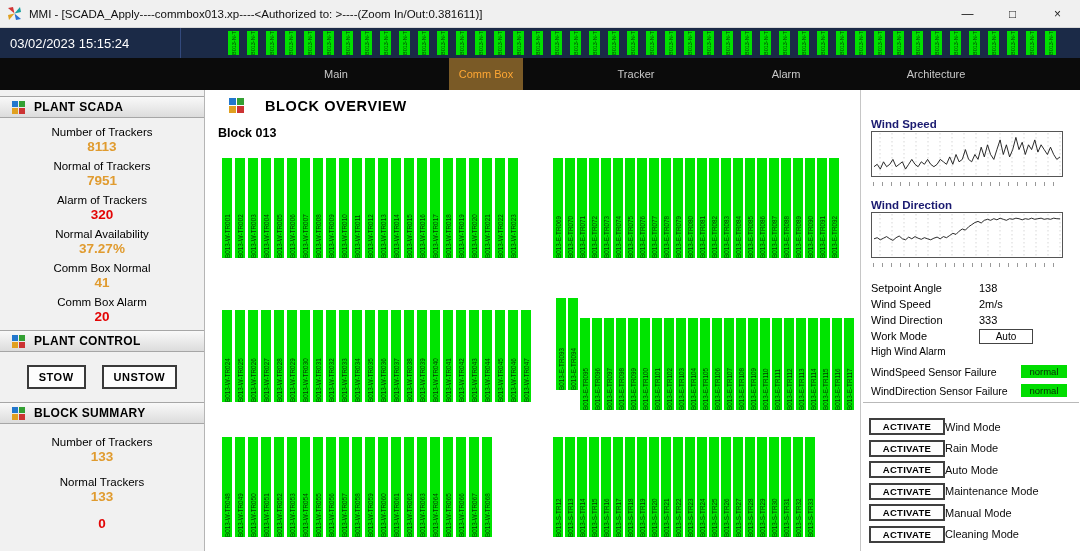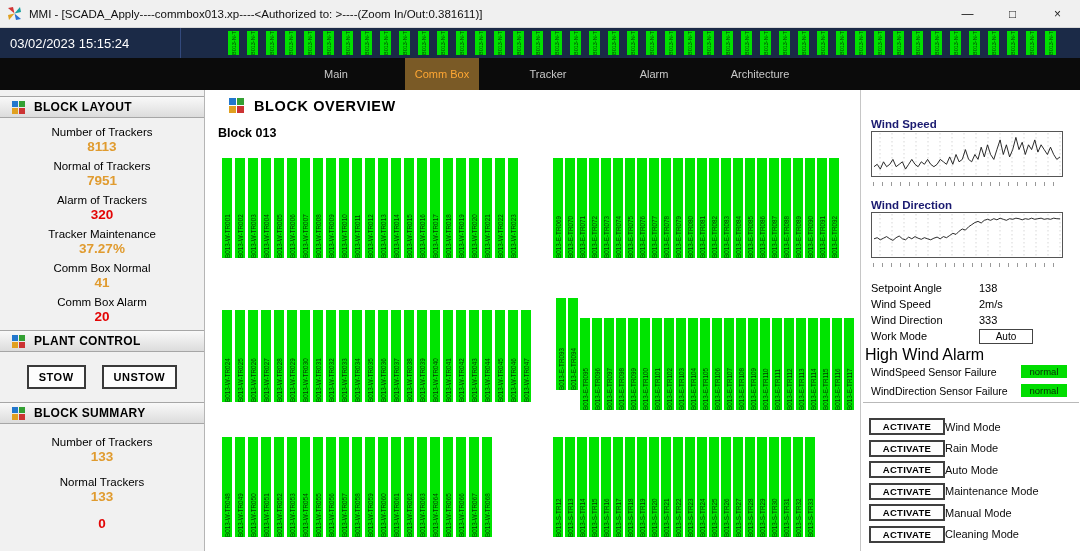--- a/index.html
+++ b/index.html
@@ -18,21 +18,21 @@
   
   .topstrip{position:absolute;left:0;top:28px;width:1080px;height:30px;background:#1b2a47}
   .timestamp{position:absolute;left:0;top:0;width:181px;height:100%;display:flex;align-items:center;
              padding-left:10px;box-sizing:border-box;color:#fff;font-size:13px;border-right:1px solid #33497c}
   .toptags{position:absolute;left:228px;top:3px;display:flex;gap:8px}
   .toptag{width:11px;height:24px;background:#00e000;overflow:hidden;display:flex;justify-content:center;flex:0 0 auto}
   .toptag span{writing-mode:vertical-rl;transform:rotate(180deg);font-size:5.5px;color:#053a05;white-space:nowrap}
 
   
   .navbar{position:absolute;left:0;top:58px;width:1080px;height:32px;background:#0b0b0b}
-  .tabs{display:flex;margin-left:299px;gap:32px;height:100%}
+  .tabs{display:flex;margin-left:299px;gap:76px;height:100%}
   .tab{width:74px;text-align:center;line-height:32px;font-size:11px;color:#c9c9c9;cursor:default;white-space:nowrap}
   .tab.active{background:#7a5a26;color:#ffa733}
 
   
   .sidebar{position:absolute;left:0;top:90px;width:205px;height:461px;background:#f1f1f1;
            border-right:1px solid #b5b5b5;box-sizing:border-box;padding-top:6px}
   .section-header{height:22px;background:linear-gradient(#f9f9f9,#dcdcdc);border-top:1px solid #a6a6a6;
                   border-bottom:1px solid #a6a6a6;display:flex;align-items:center;padding-left:12px;gap:9px;
                   font-weight:bold;font-size:12px;color:#000;letter-spacing:.3px;box-sizing:border-box}
   .grid-icon{display:inline-flex;width:13px;height:13px;flex:0 0 auto}
@@ -41,21 +41,21 @@
   .stat-label{font-size:11.5px;color:#000;line-height:13px}
   .stat-value{font-size:13.5px;font-weight:bold;line-height:15px}
   .stats.wide{padding-top:12px}
   .stats.wide .stat{margin-bottom:12px}
   .ctrl-buttons{display:flex;gap:16px;justify-content:center;margin:13px 0;height:24px}
   .pbtn{height:24px;background:#fdfdfd;border:2px solid #3a3a3a;font-weight:bold;font-size:11px;
         font-family:inherit;padding:0 10px;letter-spacing:.5px;cursor:default}
 
   
   .content{position:absolute;left:205px;top:90px;width:655px;height:461px;background:#fff;overflow:hidden}
-  .ov-header{position:absolute;left:24px;top:8px;display:flex;align-items:flex-start;gap:10px}
+  .ov-header{position:absolute;left:24px;top:8px;display:flex;align-items:flex-start;gap:21px}
   .ov-header .grid-icon{width:15px;height:15px}
   .ov-title{font-weight:bold;font-size:14.5px;letter-spacing:.6px;color:#000}
   .block-label{position:absolute;left:13px;top:36px;font-weight:bold;font-size:12.5px;color:#000}
   .tgroup{position:absolute;display:flex;align-items:flex-start}
   .g-l{gap:3px}
   .g-r{gap:2px}
   #r1g1{left:17px;top:68px}   #r1g2{left:348px;top:68px}
   #r2g1{left:17px;top:220px}  #r2g2{left:351px;top:228px}
   #r3g1{left:17px;top:347px}  #r3g2{left:348px;top:347px}
   .tbar{width:10px;background:#00e400;display:flex;justify-content:center;overflow:hidden;flex:0 0 auto}
@@ -77,21 +77,21 @@
   .tickrow{position:absolute;left:12px;width:188px;height:4px;
            background:repeating-linear-gradient(90deg,#999 0 1px,transparent 1px 9px)}
   #tick1{top:92px}
   #tick2{top:173px}
   .readings{position:absolute;left:10px;top:190px;width:205px}
   .reading-row{display:flex;height:16px;align-items:center;font-size:11px;color:#000}
   .r-label{width:108px}
   .r-value{font-size:11px}
   .work-row{position:absolute;left:10px;top:238px;width:205px;display:flex;height:16px;align-items:center;font-size:11px}
   .mode-box{border:1px solid #444;width:52px;height:13px;line-height:13px;text-align:center;font-size:10px;background:#fff;cursor:default}
-  .hwa{position:absolute;left:4px;top:256px;font-size:16px;color:#000}
+  .hwa{position:absolute;left:10px;top:256px;font-size:10px;color:#000}
   .sensors{position:absolute;left:10px;top:272px;width:205px}
   .sensor-row{display:flex;align-items:center;height:19px;font-size:10.5px;color:#000}
   .sensor-label{width:150px}
   .badge{width:46px;height:13px;line-height:13px;text-align:center;font-size:9.5px;color:#052c05}
   .rp-divider{position:absolute;left:2px;top:312px;width:216px;border-top:1px solid #b9b9b9}
   .modes{position:absolute;left:8px;top:326px}
   .mode-row{display:flex;align-items:center;height:21.5px;}
   .abtn{width:76px;height:17px;background:#fdfdfd;border:2px solid #3f3f3f;font-weight:bold;font-size:9.5px;
         font-family:inherit;letter-spacing:.3px;padding:0;cursor:default}
   .mode-label{font-weight:normal;font-size:11px;color:#0d0d0d}
@@ -267,37 +267,37 @@
 <div class="sidebar">
   <div class="section-header">
     <span class="grid-icon">
       <svg width="13" height="13">
           <rect x="0" y="0" width="6" height="6" fill="#2277cc"></rect>
           <rect x="7" y="0" width="6" height="6" fill="#33a033"></rect>
           <rect x="0" y="7" width="6" height="6" fill="#e0a020"></rect>
           <rect x="7" y="7" width="6" height="6" fill="#cc3333"></rect>
         </svg>
     </span>
-    <span>BLOCK LAYOUT</span>
+    <span>PLANT SCADA</span>
   </div>
   <div class="stats">
       <div class="stat">
         <div class="stat-label">Number of Trackers</div>
         <div class="stat-value" style="color: rgb(224, 155, 47);">8113</div>
       </div>
       <div class="stat">
         <div class="stat-label">Normal of Trackers</div>
         <div class="stat-value" style="color: rgb(224, 155, 47);">7951</div>
       </div>
       <div class="stat">
         <div class="stat-label">Alarm of Trackers</div>
         <div class="stat-value" style="color: rgb(227, 5, 5);">320</div>
       </div>
       <div class="stat">
-        <div class="stat-label">Tracker Maintenance</div>
+        <div class="stat-label">Normal Availability</div>
         <div class="stat-value" style="color: rgb(224, 155, 47);">37.27%</div>
       </div>
       <div class="stat">
         <div class="stat-label">Comm Box Normal</div>
         <div class="stat-value" style="color: rgb(224, 155, 47);">41</div>
       </div>
       <div class="stat">
         <div class="stat-label">Comm Box Alarm</div>
         <div class="stat-value" style="color: rgb(227, 5, 5);">20</div>
       </div>

